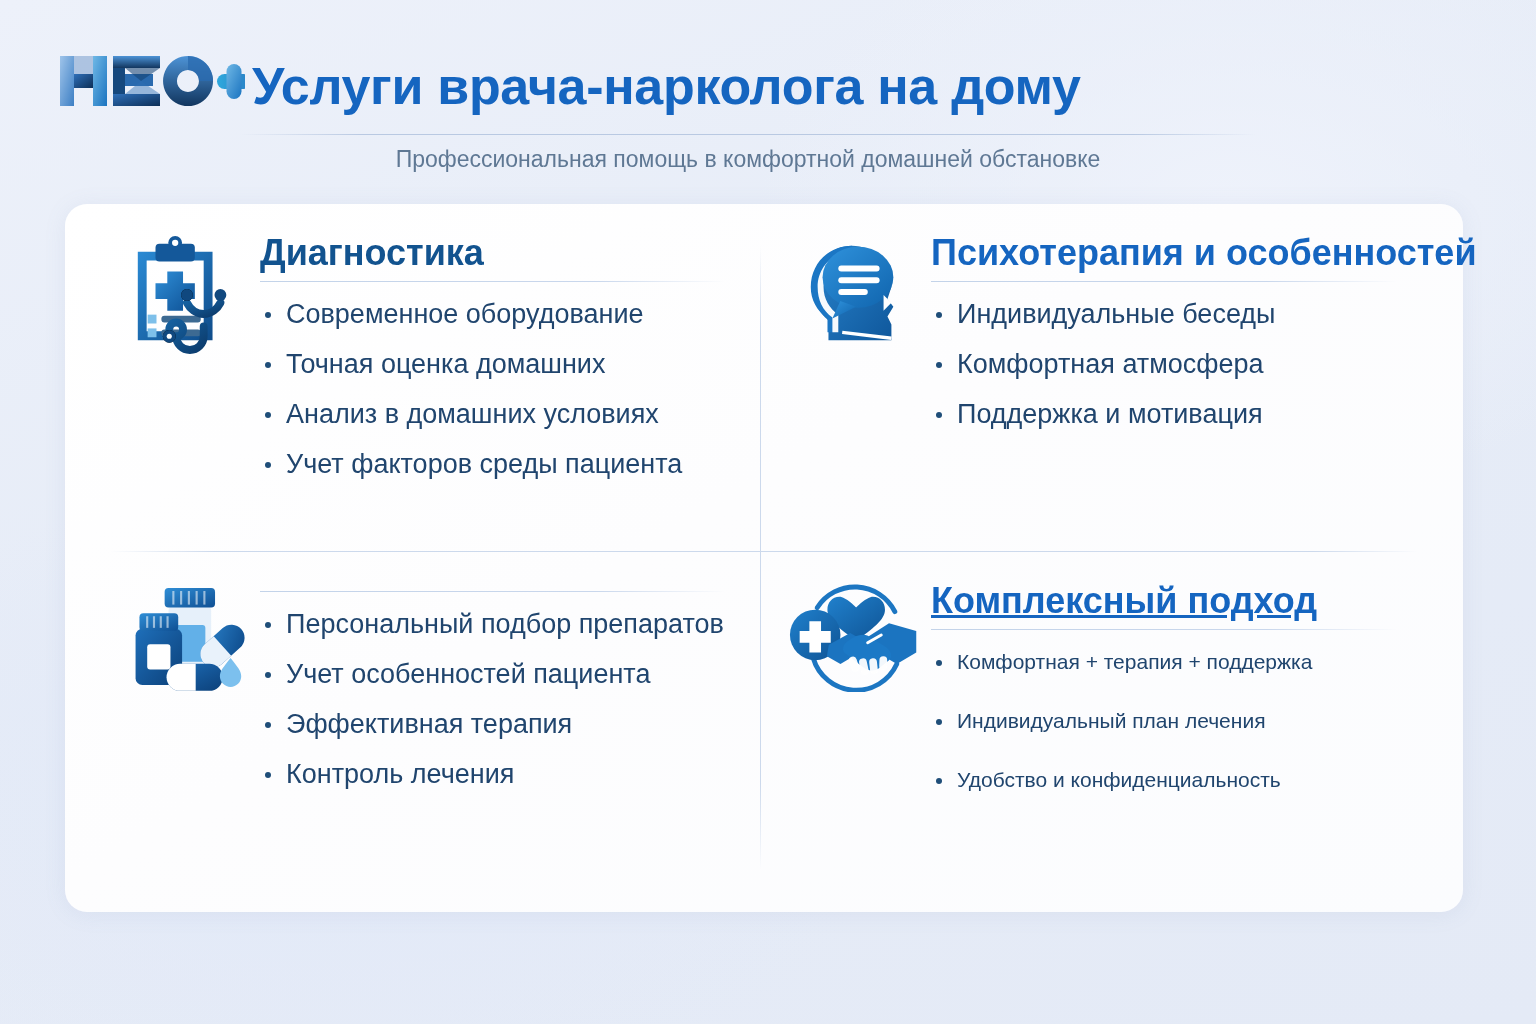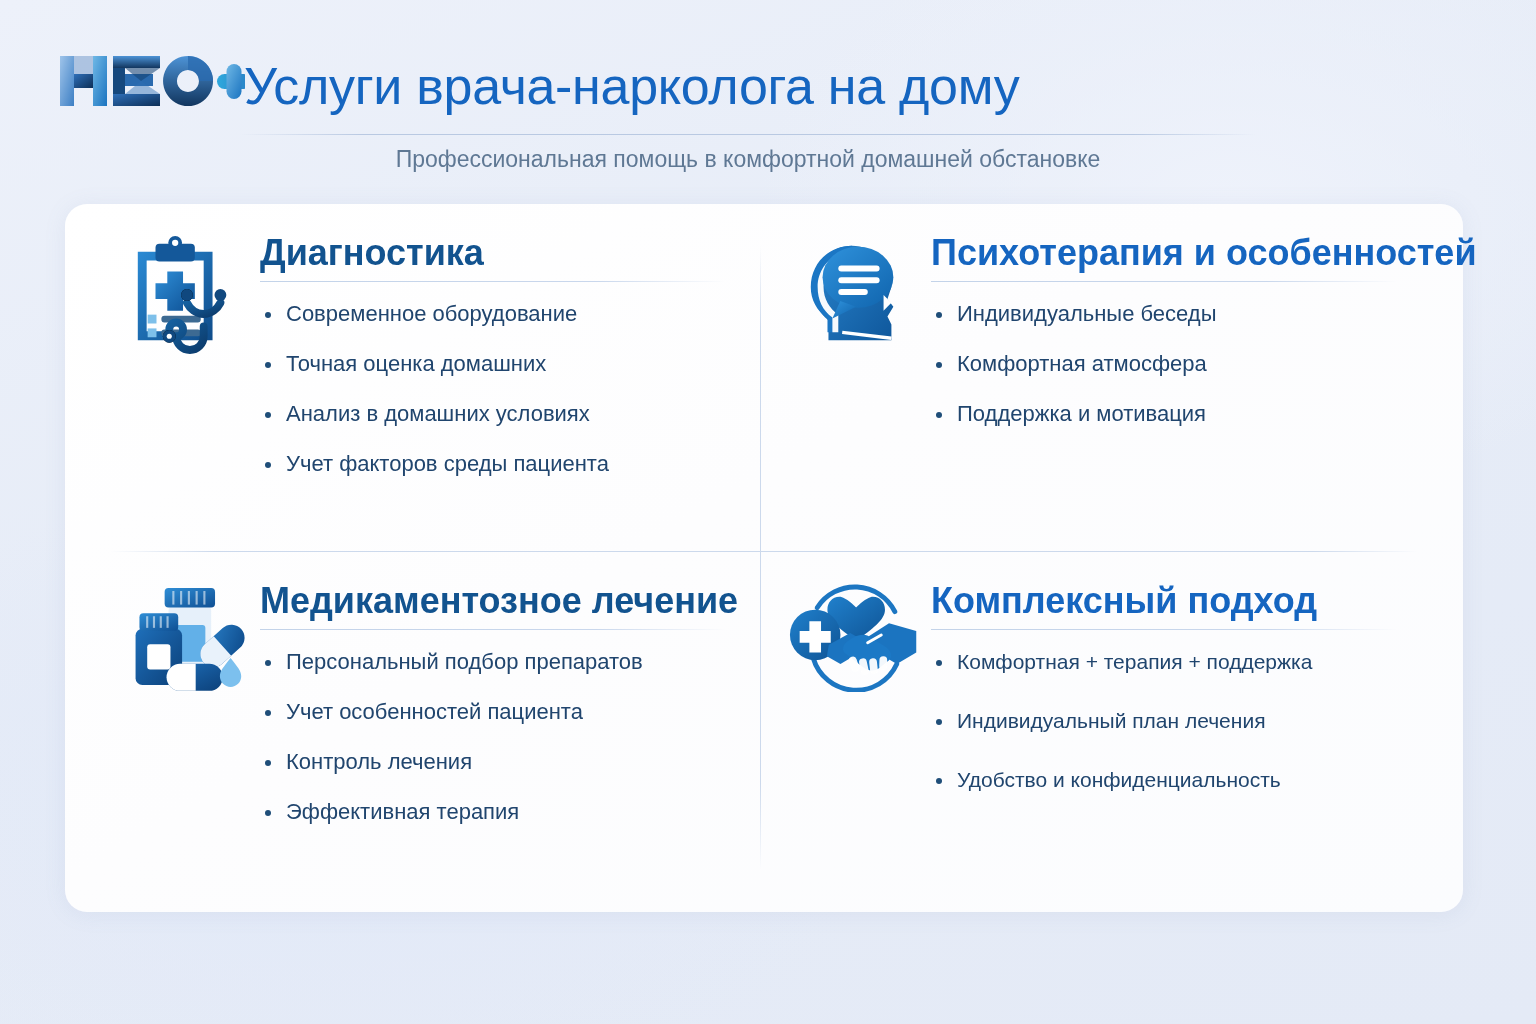--- a/index.html
+++ b/index.html
@@ -25,25 +25,25 @@
   }
 
   #logo {
     position:absolute;
     left:55px; top:48px;
     width:190px; height:66px;
   }
 
   #page-title {
     position:absolute;
-    left:244px; top:50px;
+    left:252px; top:50px;
     width:1010px; height:72px;
     line-height:72px;
     font-size:52px;
-    font-weight:normal;
+    font-weight:bold;
     color:#1565c0;
     letter-spacing:-0.3px;
     white-space:nowrap;
   }
 
   #header-rule {
     position:absolute;
     left:240px; top:134px;
     width:1016px; height:1px;
     background:linear-gradient(to right, rgba(170,190,220,0) 0%, #b9c9e2 12%, #b9c9e2 88%, rgba(170,190,220,0) 100%);
@@ -102,34 +102,34 @@
 
   .card-heading {
     font-size:36px;
     font-weight:bold;
     white-space:nowrap;
     line-height:38px;
   }
   #card-0 .card-heading { color:#12538f; }
   #card-1 .card-heading { color:#1565c0; }
   #card-2 .card-heading { color:#12538f; }
-  #card-3 .card-heading { color:#1565c0; }
+  #card-3 .card-heading { color:#1565c0;text-decoration:underline; }
 
   .card-rule {
     margin-top:9px;
     height:1px;
     width:466px;
     background:linear-gradient(to right, #c3d3e9 0%, #c9d7ec 72%, rgba(200,215,238,0) 100%);
   }
 
   .card-list { margin-top:18px; list-style:none; }
   .card-list li {
     position:relative;
     padding-left:26px;
-    font-size:22px;
+    font-size:27px;
     color:#20456e;
     line-height:28px;
     margin-bottom:22px;
     white-space:nowrap;
   }
   #card-3 .card-list li { margin-bottom:31px; font-size:21px; }
   .card-list li::before {
     content:"";
     position:absolute;
     left:5px; top:12px;
@@ -347,27 +347,26 @@
           <path d="M78,69.5 a13.5,13.5 0 0,1 13.5,-13.5 h12.5 v27 h-12.5 a13.5,13.5 0 0,1 -13.5,-13.5 Z" fill="#e9f2fb"></path>
         </g>
 
         <rect x="46" y="88" width="58" height="28" rx="14" fill="url(#bot2)"></rect>
         <path d="M46,102 a14,14 0 0,1 14,-14 h16 v28 h-16 a14,14 0 0,1 -14,-14 Z" fill="#ffffff"></path>
 
         <path d="M112,82 c7,9 11,13 11,19 a11,11 0 0,1 -22,0 c0,-6 4,-10 11,-19 Z" fill="#7cc0ee"></path>
       </svg>
     </div>
     <div class="card-body">
-      <div class="card-heading">Медикаментозное лечение</div>
       <div class="card-rule"></div>
       <ul class="card-list">
         <li>Персональный подбор препаратов</li>
         <li>Учет особенностей пациента</li>
+        <li>Эффективная терапия</li>
         <li>Контроль лечения</li>
-        <li>Эффективная терапия</li>
       </ul>
     </div>
   </div>
 
   <div class="card" id="card-3">
     <div class="card-icon">
       <svg viewBox="0 0 140 120" width="136" height="118" aria-hidden="true">
         <defs>
           <linearGradient id="hsG" x1="0" y1="0" x2="1" y2="1">
             <stop offset="0" stop-color="#2080cc"></stop>

